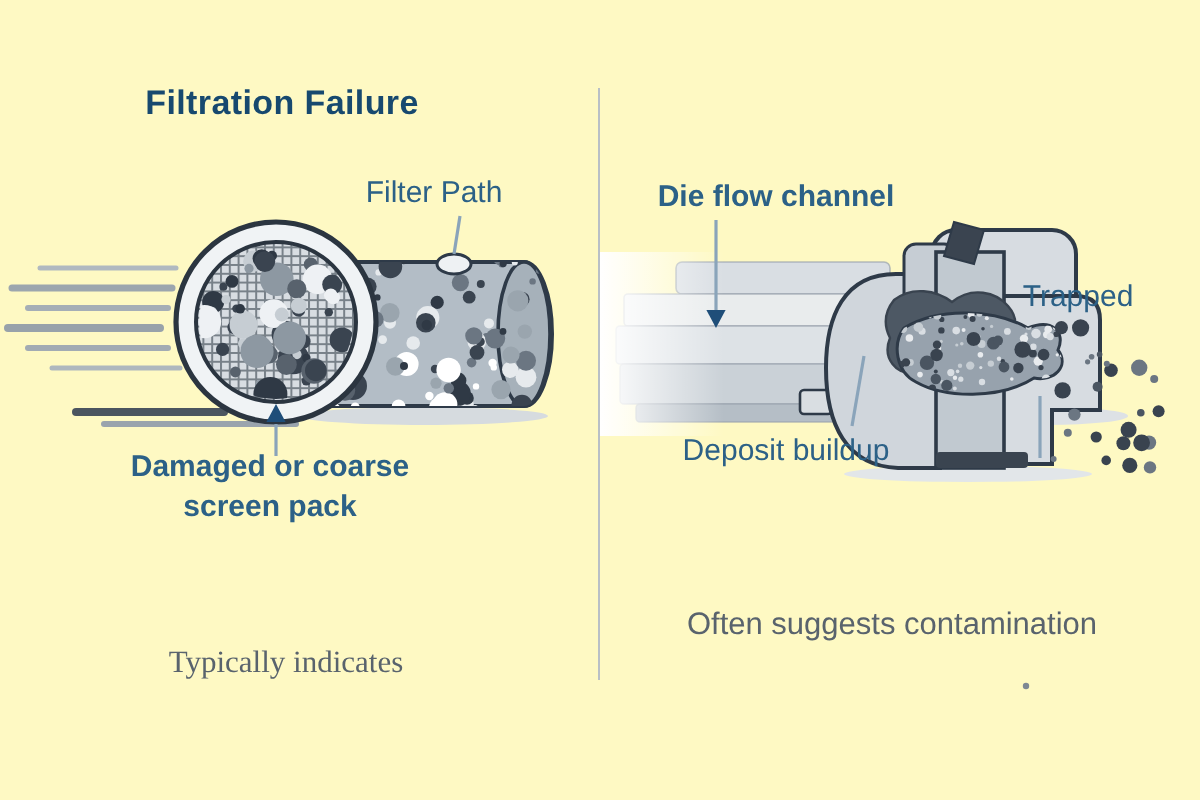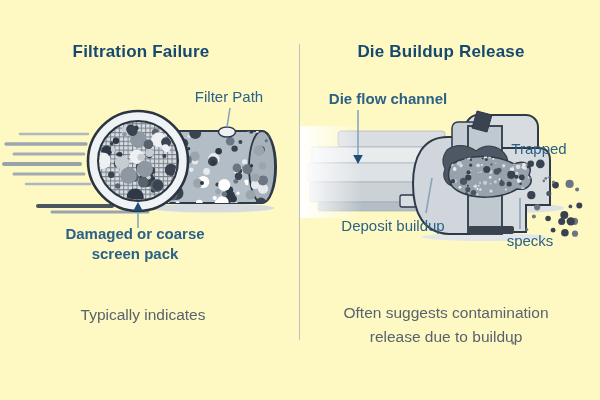--- a/index.html
+++ b/index.html
@@ -393,35 +393,32 @@
       <path d="M358,110 L358,156" stroke="var(--c-leader)" stroke-width="1.6" fill="none"></path>
       <path d="M358,164 L353.2,155 L362.8,155 Z" fill="var(--c-arrow)"></path>
       <path d="M432,178 L426,213" stroke="var(--c-leader)" stroke-width="1.6" fill="none"></path>
       <path d="M520,198 L520,229" stroke="var(--c-leader)" stroke-width="1.6" fill="none"></path>
     </g>
   </svg>
 
   <div class="divider"></div>
 
   <div class="title left">Filtration Failure</div>
-  <div class="title right">Die Buildup Release</div>
-
-  <div class="lbl" style="left:229px;top:87px;">Filter Path</div>
+
+  <div class="lbl" style="left:217px;top:87px;">Filter Path</div>
   <div class="lbl" style="left:135px;top:224px;font-weight:bold;">
     <div>Damaged or coarse</div>
     <div>screen pack</div>
   </div>
-  <div class="cap" style="left:143px;top:303px;">
+  <div class="cap" style="left:143px;top:320px;font-family:Liberation Serif, serif;">
     <div>Typically indicates</div>
   </div>
 
   <div class="lbl" style="left:388px;top:89px;font-weight:bold;">Die flow channel</div>
   <div class="lbl" style="left:393px;top:216px;">Deposit buildup</div>
   <div class="lbl" style="left:539px;top:139px;">Trapped</div>
   <div class="lbl" style="left:530px;top:231px;">
-    <div>specks</div>
   </div>
   <div class="cap" style="left:446px;top:301px;line-height:24px;">
     <div>Often suggests contamination</div>
-    <div>release due to buildup</div>
   </div>
 
 </div>
 
 </body></html>

